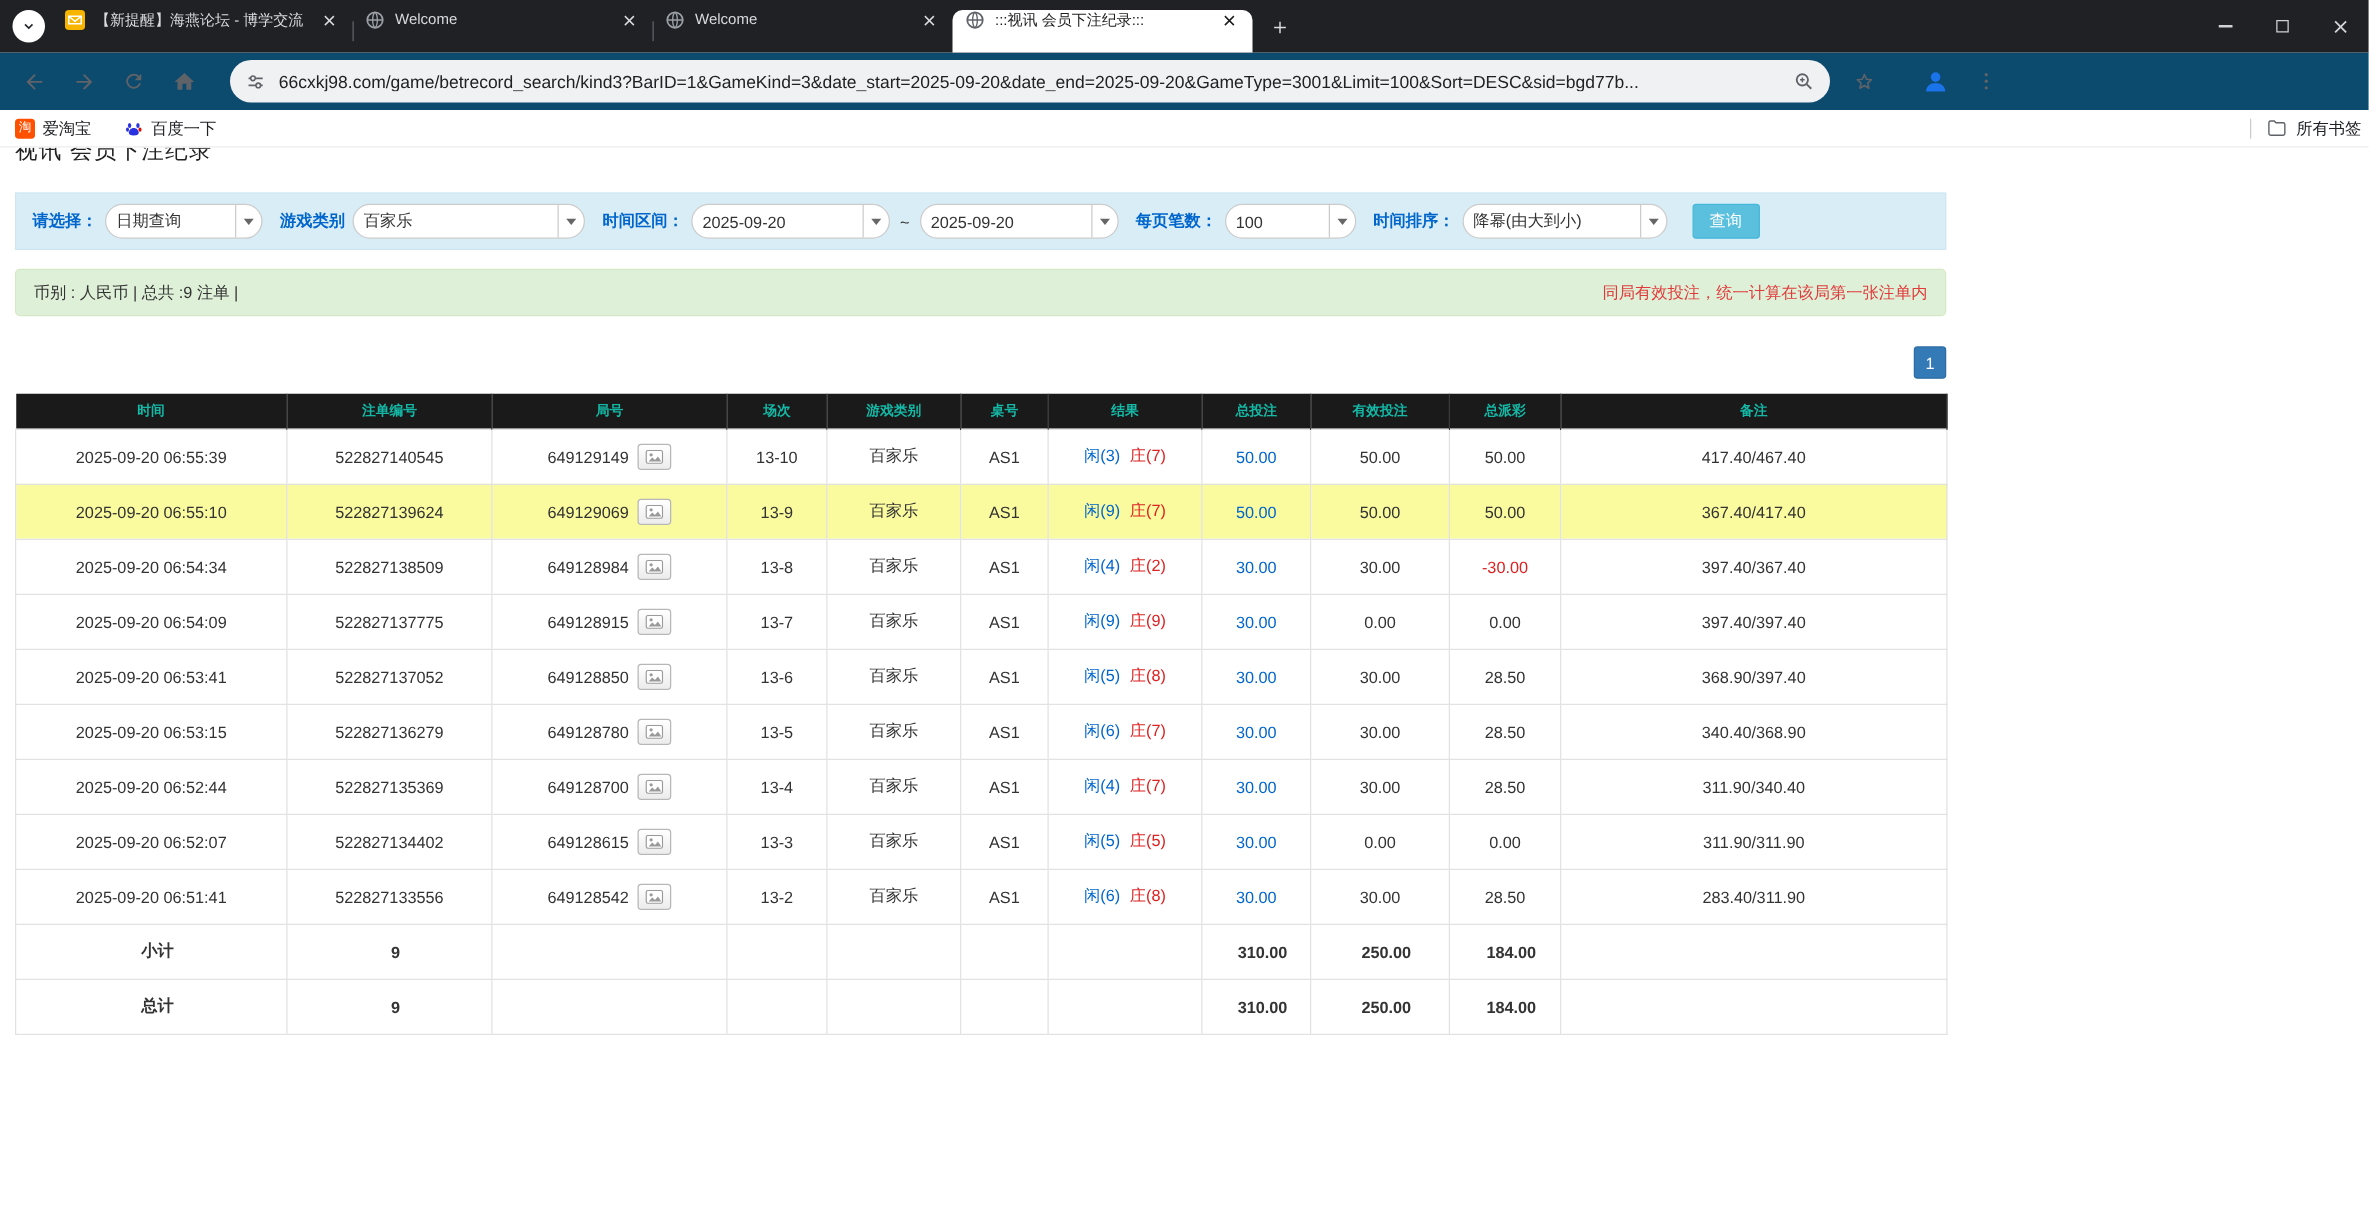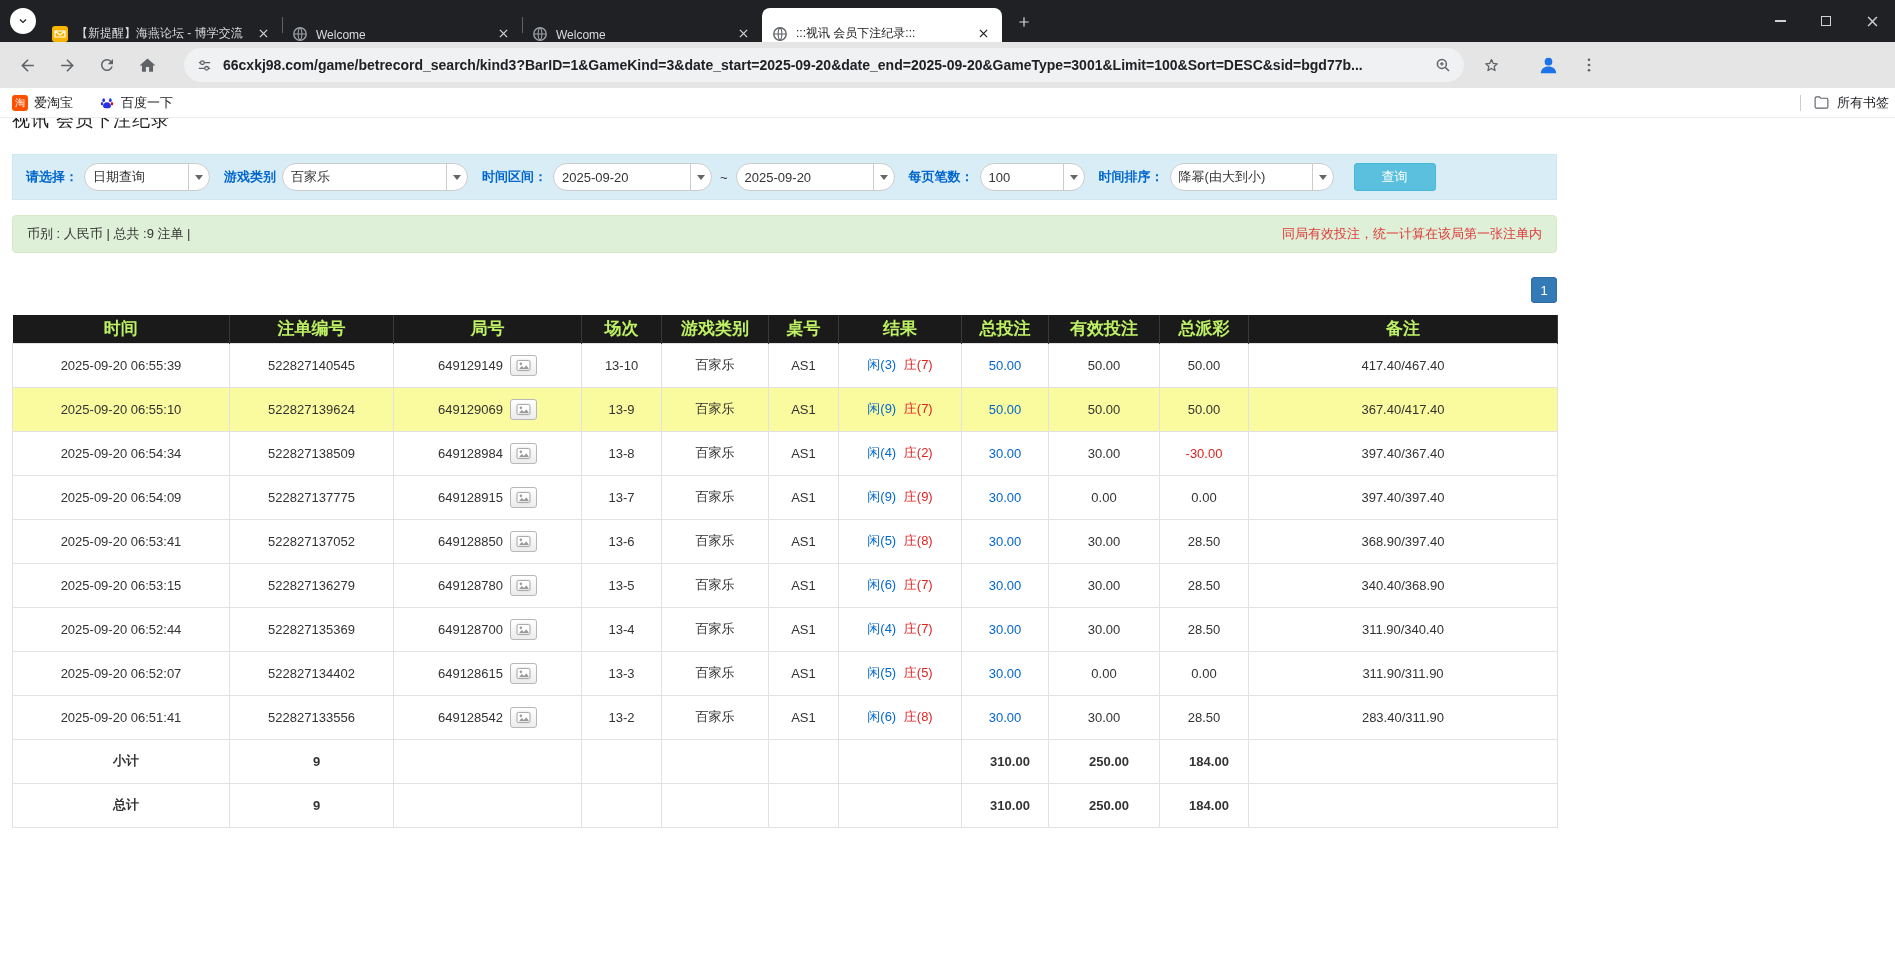--- a/index.html
+++ b/index.html
@@ -4,21 +4,21 @@
 <style>
   * { box-sizing: border-box; margin: 0; padding: 0; }
   html,body { width:1895px; height:975px; overflow:hidden; background:#fff;
     font-family:"Liberation Sans","DejaVu Sans",sans-serif; }
 
   
   .tab-strip { height:42px; background:#202124; display:flex; position:relative; }
   .tab-search-btn { width:26px; height:26px; border-radius:50%; background:#fff;
     margin:8px 6px 0 10px; display:flex; align-items:center; justify-content:center; cursor:pointer; flex:none;}
   .tabs { display:flex; }
-  .tab { width:240px; height:34px; margin-top:8px; display:flex; align-items:flex-end;
+  .tab { width:240px; height:34px; margin-top:8px; display:flex; align-items:flex-start;
     padding:0 10px; position:relative; border-radius:8px 8px 0 0; cursor:pointer; }
   .tab:not(.active) { color:#d8dade; }
   .tab.active { background:#fff; color:#1b1b1b; }
   .tab:not(.active):not(:first-child)::before { content:""; position:absolute; left:0; top:9px;
     width:1px; height:16px; background:#5f6368; }
   .favicon { width:16px; height:16px; flex:none; position:relative; }
   .favicon svg { display:none; }
   .favicon.globe .globe-svg { display:block; }
   .favicon.mail .mail-svg { display:block; }
   .tab.active .globe-svg * { stroke:#5f6368; }
@@ -26,22 +26,22 @@
     text-overflow:ellipsis; margin:0 8px; }
   .tab-close { width:17px; height:17px; border-radius:50%; display:flex; flex:none;
     align-items:center; justify-content:center; color:inherit; cursor:pointer; }
   .new-tab-btn { width:27px; height:27px; margin:8px 0 0 8px; display:flex;
     align-items:center; justify-content:center; cursor:pointer; }
   .win-controls { position:absolute; right:0; top:0; height:42px; display:flex; }
   .win-btn { width:46px; height:42px; display:flex; align-items:center; justify-content:center; cursor:pointer; }
   .min-glyph { width:11px; height:1.5px; background:#d0d2d6; }
   .max-glyph { width:10px; height:10px; border:1.5px solid #d0d2d6; }
 
-  .toolbar { height:46px; background:#e5e5e5; display:flex; align-items:center;
-    padding-left:10px; gap:6px;font-weight:bold; }
+  .toolbar { height:46px; background:#0c4a6e; display:flex; align-items:center;
+    padding-left:10px; gap:6px; }
   .nav-btn { width:34px; height:34px; border-radius:50%; display:flex; flex:none;
     align-items:center; justify-content:center; cursor:pointer; }
   .omnibox { width:1280px; height:34px; flex:none; margin-left:14px; background:#f0f1f3;
     border-radius:17px; display:flex; align-items:center; padding:0 12px; }
   .url-text { flex:1; margin-left:10px; font-size:14px; color:#202124;
     white-space:nowrap; overflow:hidden; }
   .omni-icon { margin-left:10px; display:flex; flex:none; cursor:pointer; }
   .tb-icon { display:flex; flex:none; cursor:pointer; }
   .star-btn { margin-left:12px; }
   .avatar-btn { margin-left:30px; }
@@ -70,36 +70,36 @@
     border:1px solid #ccc; border-radius:14px; cursor:pointer; }
   .sel-value { flex:1; padding-left:8px; font-size:13px; color:#333;
     white-space:nowrap; overflow:hidden; }
   .sel-arrow { width:21px; align-self:stretch; border-left:1px solid #ccc;
     display:flex; align-items:center; justify-content:center; }
   .caret { width:0; height:0; border-left:4px solid transparent;
     border-right:4px solid transparent; border-top:5px solid #666; }
   .sel-datequery { width:126px; } .sel-game { width:186px; } .sel-date { width:159px; }
   .sel-pagesize { width:105px; } .sel-sort { width:164px; }
   .tilde { font-size:13px; color:#333; margin:0 8px; }
-  .search-btn { height:28px; padding:0 27px; background:#5bc0de; border:1px solid #46b8da;
+  .search-btn { height:28px; padding:0 13px; background:#5bc0de; border:1px solid #46b8da;
     border-radius:3px; color:#fff; font-size:13px; cursor:pointer; margin-left:6px; }
 
   .summary-bar { width:1545px; height:38px; margin:15px 0 0 12px; background:#dff0d8;
     border:1px solid #d6e9c6; border-radius:4px; display:flex; align-items:center;
     justify-content:space-between; padding:0 14px; font-size:13px; }
   .summary-left { color:#333; }
   .summary-right { color:#e03a3a;text-align:center; }
 
   .pager { width:1545px; margin:24px 0 0 12px; display:flex; justify-content:flex-end; }
   .page-btn { min-width:26px; height:26px; background:#337ab7; border:1px solid #2e6da4;
     border-radius:3px; color:#fff; font-size:13px; display:flex; align-items:center;
     justify-content:center; cursor:pointer; }
 
   .bet-table { width:1545px; margin:12px 0 0 12px; border-collapse:collapse; table-layout:fixed; }
-  .bet-table th { background:#1a1a1a; color:#bef264; font-size:17px; font-weight:bold;
+  .bet-table th { background:#1a1a1a; color:#14b8a6; font-size:11px; font-weight:bold;
     height:28px; border-right:1px solid #3a3a3a; }
   .bet-table td { height:44px; text-align:center; font-size:13px; color:#333;
     border:1px solid #e2e2e2; background:#fff; }
   tr.highlight td { background:#fafa9e; }
   .player-result { color:#0066cc; }
   .banker-result { color:#dd2222; margin-left:4px; }
   td.bet-link { color:#0066cc; cursor:pointer; }
   td.payout.neg { color:#dd2222; }
   .round-cell span { vertical-align:middle; }
   .video-btn { display:inline-flex; align-items:center; justify-content:center;

